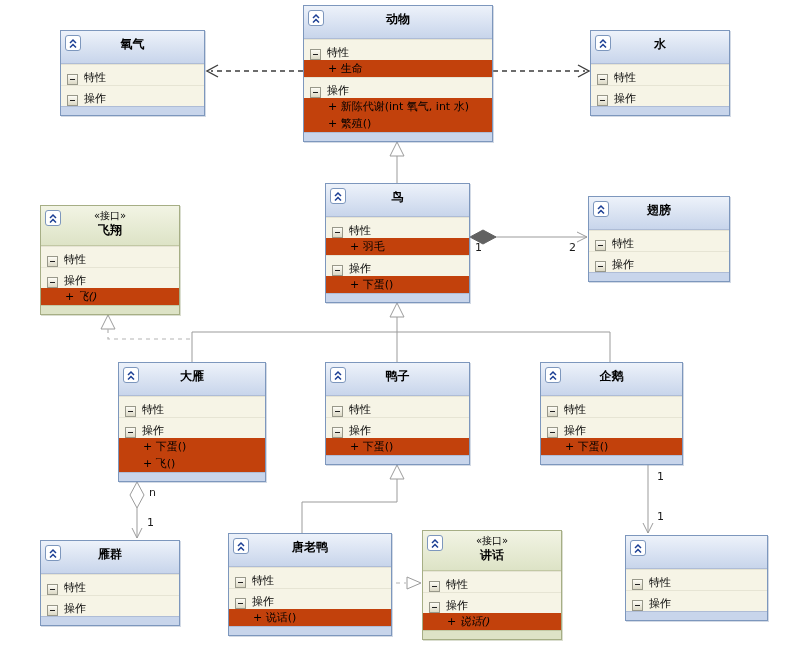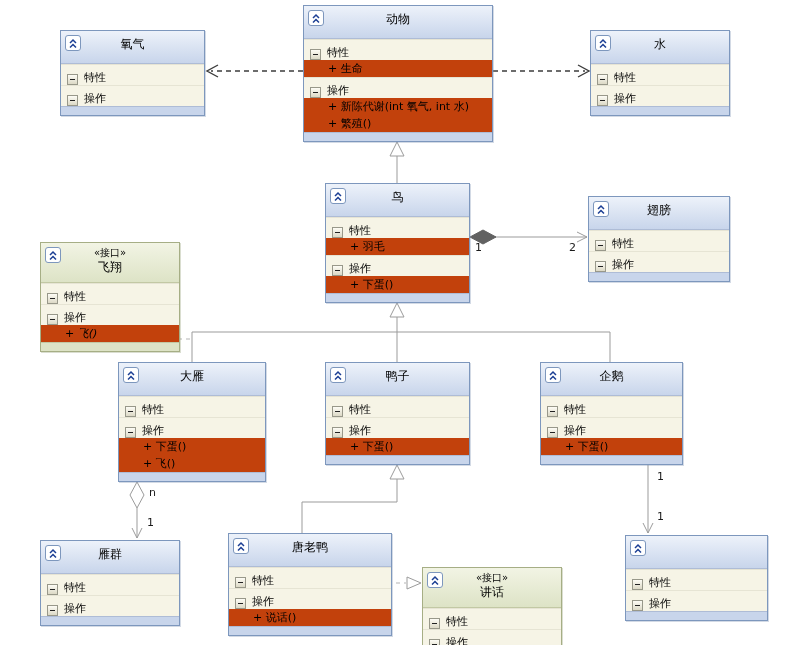--- a/index.html
+++ b/index.html
@@ -9,38 +9,38 @@
     overflow:hidden;
   }
   #wires { position:absolute; left:0; top:0; width:794px; height:645px; }
 
   .uml-class {
     position:absolute; box-sizing:border-box; background:#ffffff;
     border:1px solid #7d97bd;
     box-shadow:1px 1px 0 rgba(130,150,180,0.35);
     font-size:11px;
   }
-  .uml-class.iface { border-color:#a6ae85; box-shadow:1px 1px 0 rgba(150,160,120,0.35);margin-top:37px; }
+  .uml-class.iface { border-color:#a6ae85; box-shadow:1px 1px 0 rgba(150,160,120,0.35); }
 
   .uml-header {
     position:relative; height:33px; box-sizing:border-box;
     background:linear-gradient(#edf2fa,#c8d5eb);
     border-bottom:1px solid #aebcd6;
   }
   .iface .uml-header { height:40px; background:linear-gradient(#f2f4e4,#dde3c6); border-bottom:1px solid #c2c8a4; }
 
   .collapse-btn {
     position:absolute; left:4px; top:4px; width:14px; height:14px;
     background:#fff; border:1px solid #7d97bd; border-radius:3px;
     display:flex; align-items:center; justify-content:center;
   }
   .iface .collapse-btn { border-color:#7d97bd; }
 
   .stereo { text-align:center; font-size:10px; padding-top:4px; line-height:12px; }
-  .title  { text-align:center; font-weight:normal; font-size:12px; padding-top:6px; line-height:14px; }
+  .title  { text-align:center; font-weight:bold; font-size:12px; padding-top:6px; line-height:14px; }
   .iface .title { padding-top:1px; }
 
   .sec-row {
     height:21px; box-sizing:border-box; background:#f6f4e6;
     border-top:1px solid #e6e4d4;
     display:flex; align-items:flex-end; gap:6px; padding-left:6px;
   }
   .minus {
     width:11px; height:11px; box-sizing:border-box;
     border:1px solid #98988a; background:linear-gradient(#fdfcf5,#dcd9c6);

